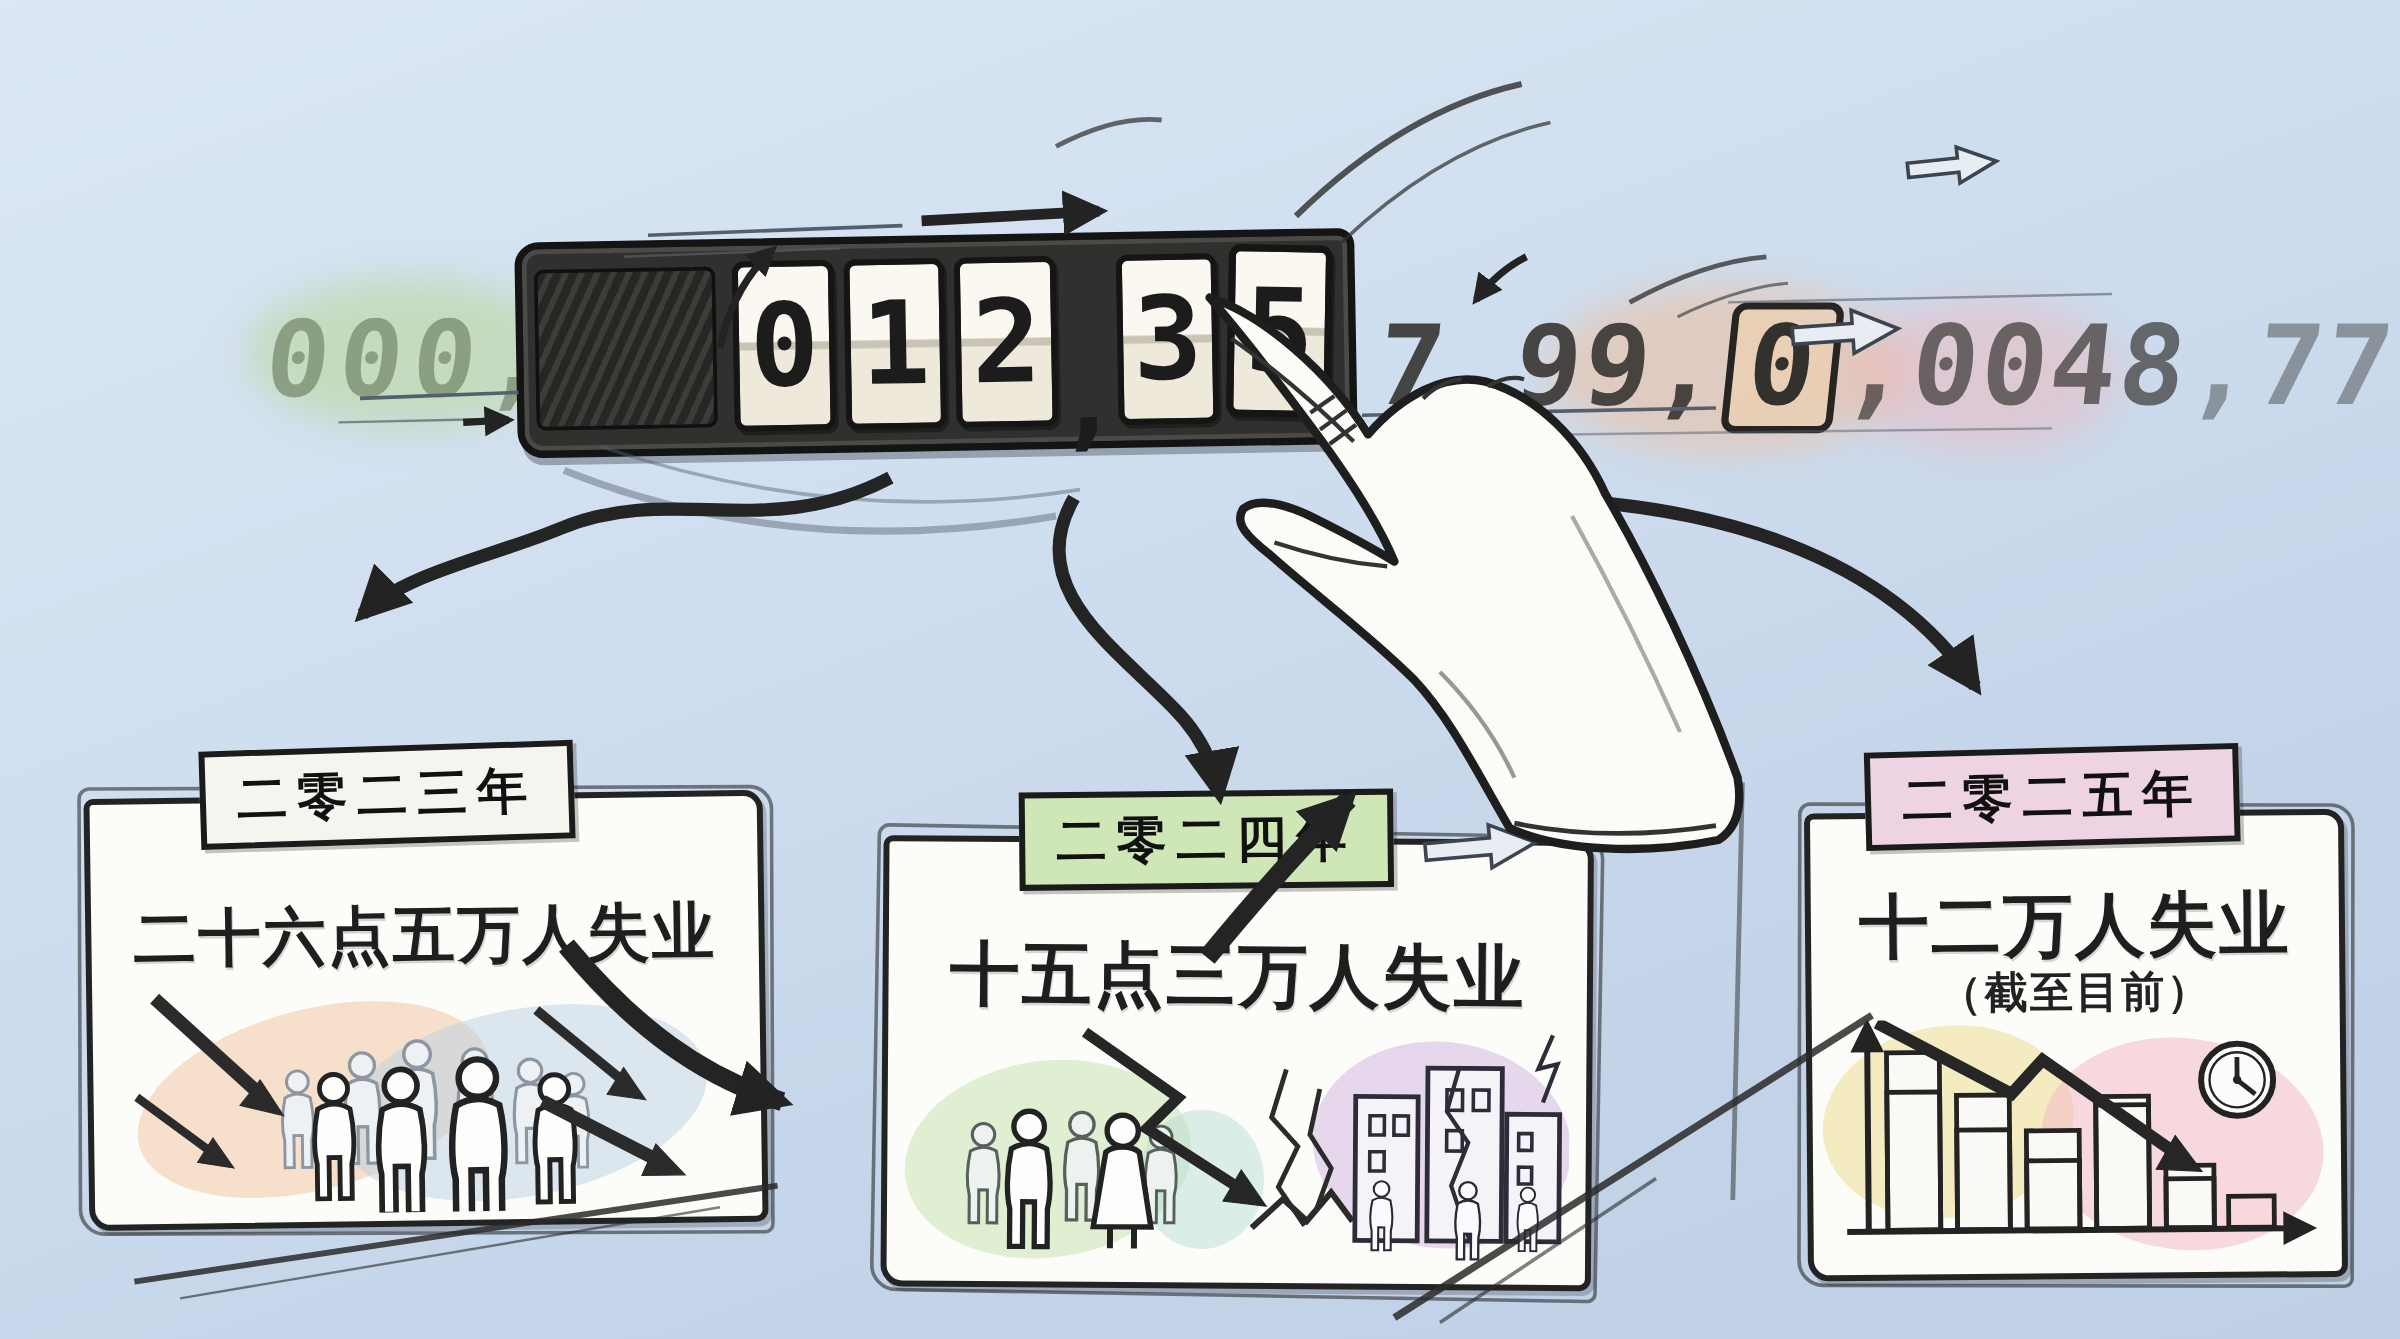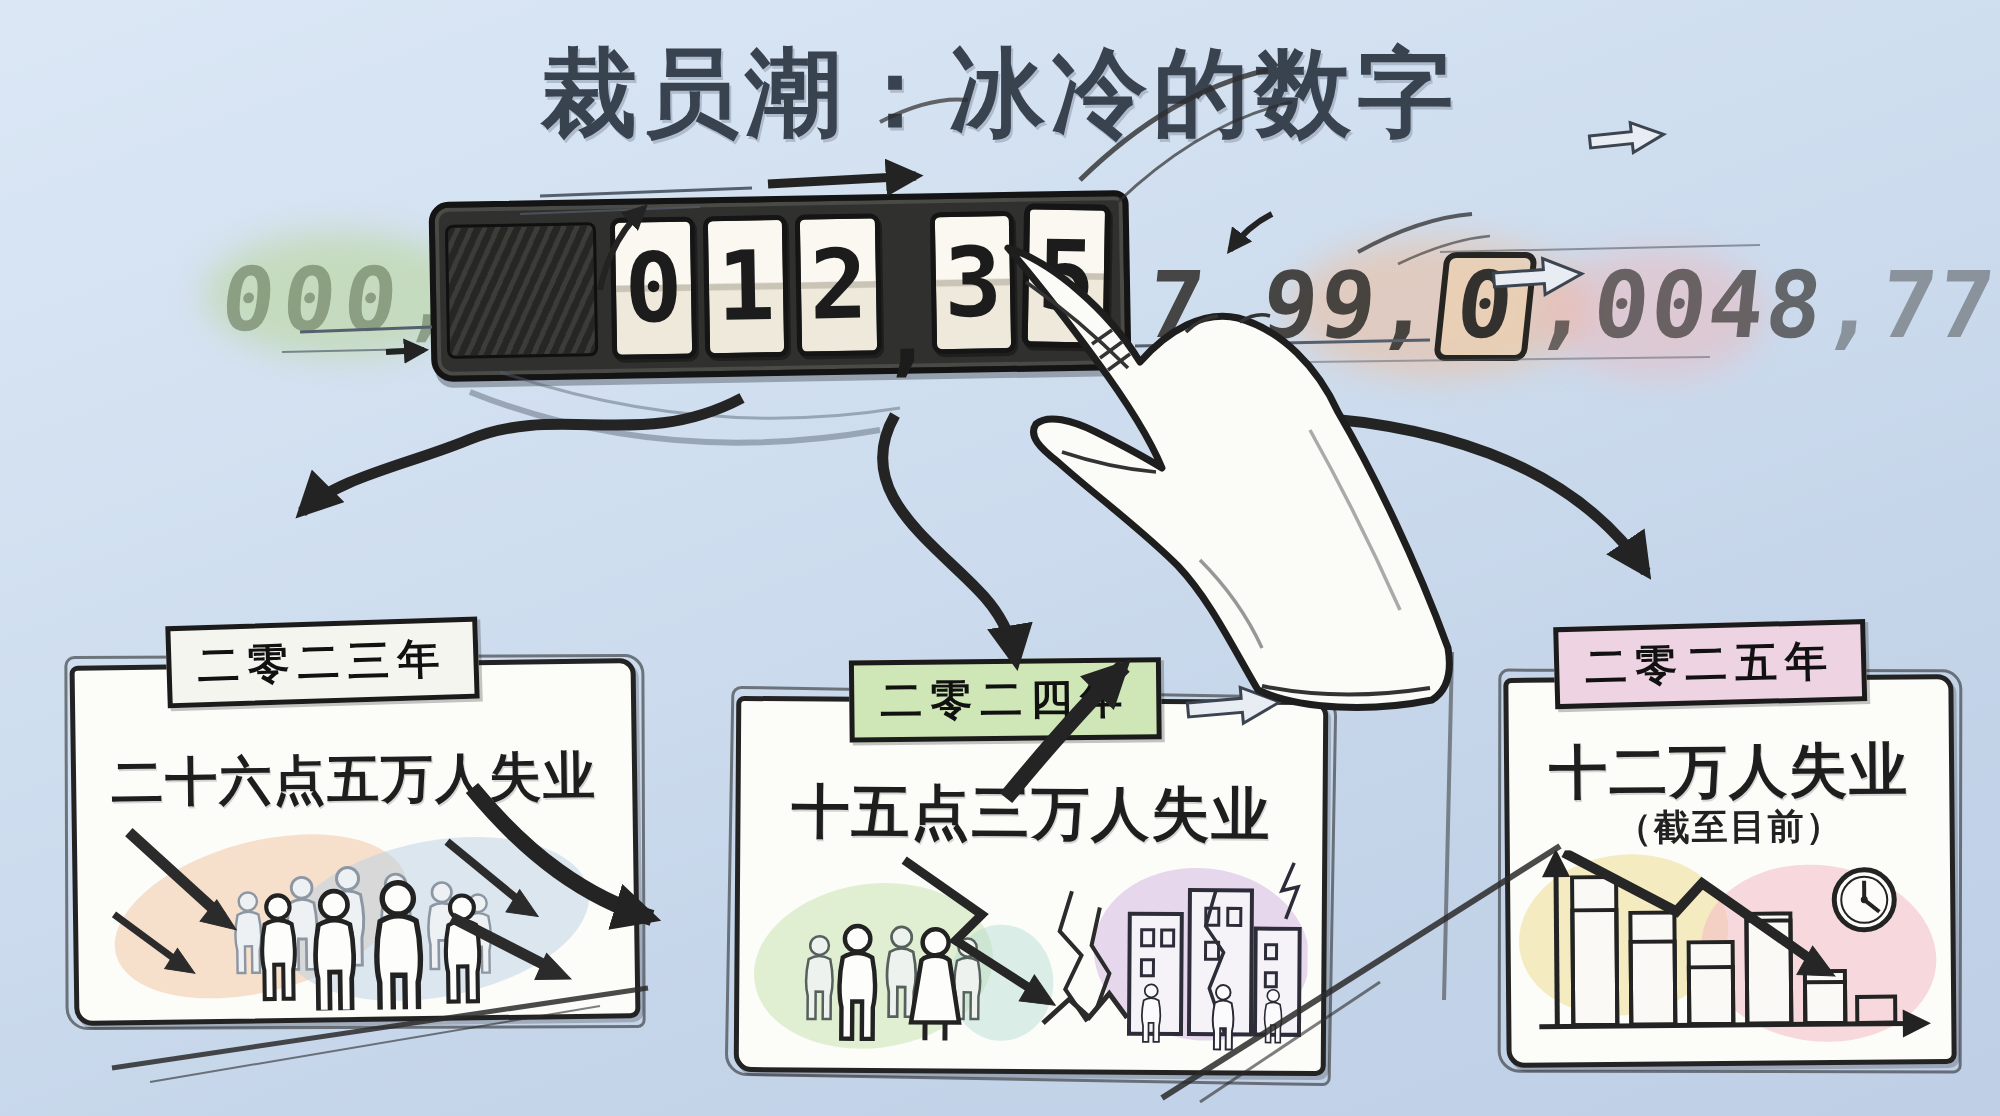--- a/index.html
+++ b/index.html
@@ -82,21 +82,20 @@
     position:absolute;width:100%;text-align:center;font-weight:bold;color:#222;
     font-size:36px;letter-spacing:2px;
   }
   .illus{position:absolute;}
 </style>
 </head>
 <body>
 
 <div id="stage">
 
-  <div class="title">裁员潮：冰冷的数字</div>
 
   <div class="blob blob-green"></div>
   <div class="blob blob-orange"></div>
   <div class="blob blob-pink"></div>
 
   <div class="lcd faded-left">000,00</div>
 
   <div class="counter-box">
     <div class="panel-dark"></div>
     <div class="cell">0</div>

